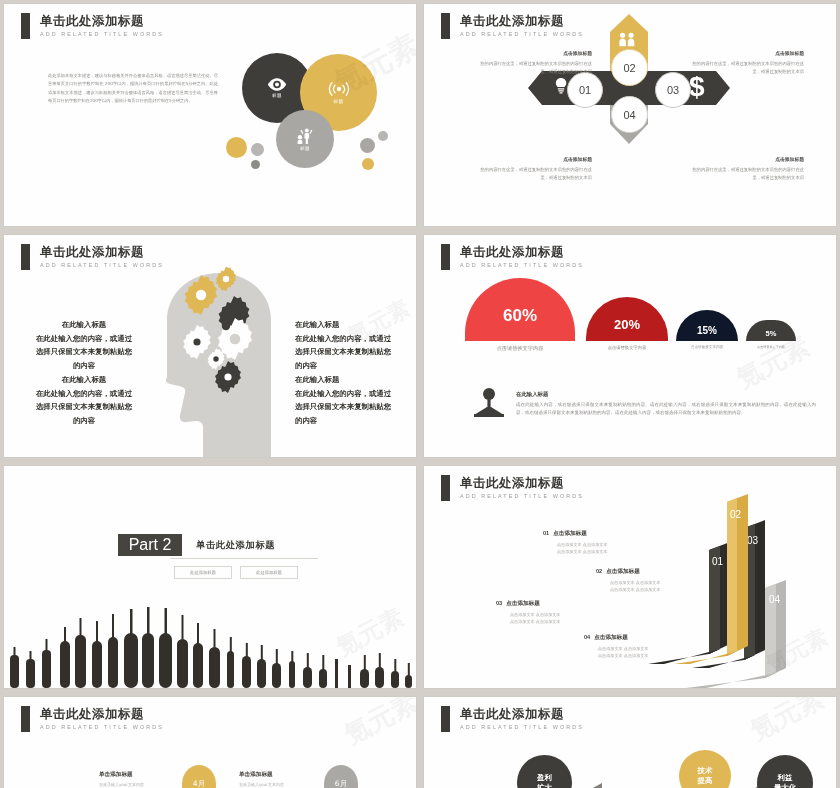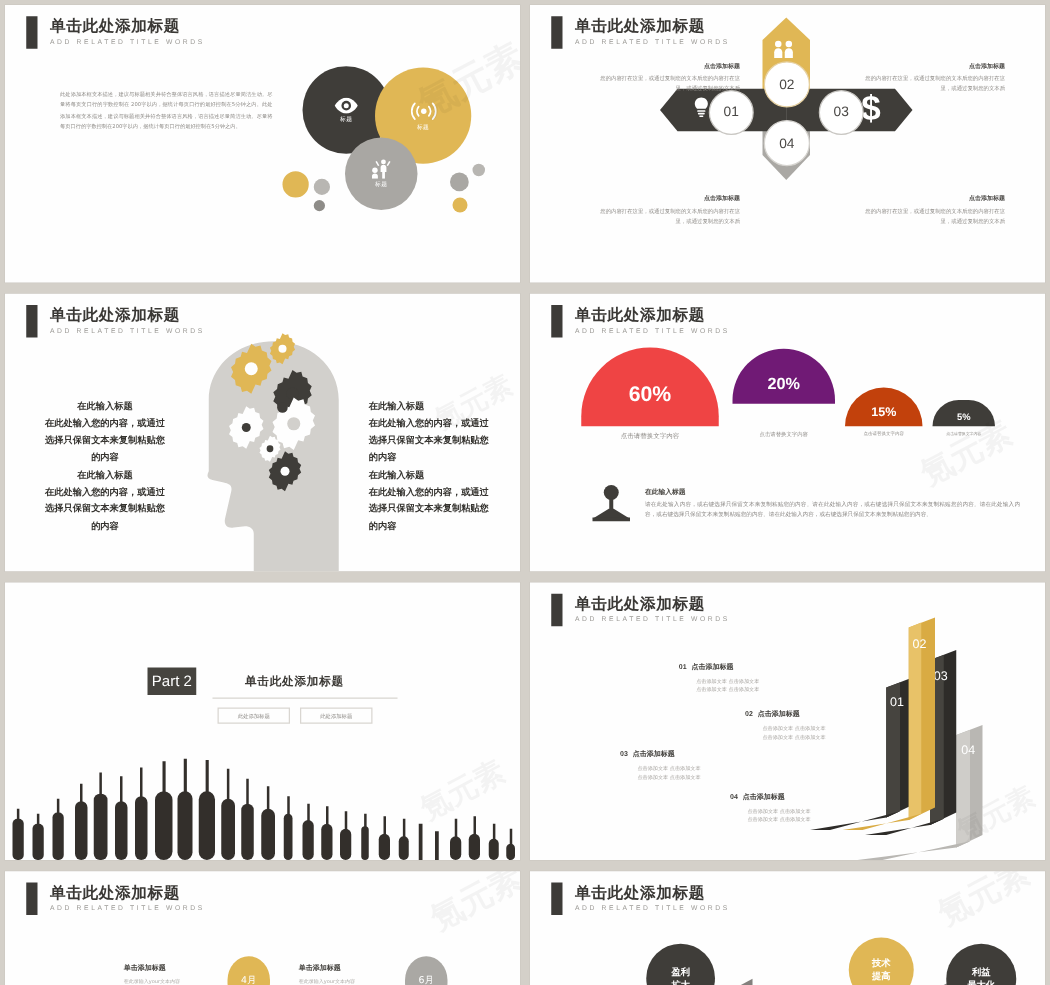--- a/index.html
+++ b/index.html
@@ -62,23 +62,23 @@
   
   .semi { position: absolute; border-radius: 999px 999px 0 0;
           display: flex; align-items: flex-end; justify-content: center; }
   .semi span { color: #fff; font-weight: 700; font-family: "Liberation Sans", sans-serif; }
   .semi-lbl { position: absolute; text-align: center; color: #8f8c88; }
   .s4-body { position: absolute; left: 92px; top: 155px; width: 300px;
              font-size: 4.5px; line-height: 8.6px; color: #8b8885; text-align: justify; }
   .s4-body b { display: block; font-size: 5.4px; color: #46443f; margin-bottom: 2px; }
 
   
-  .part-tag { position: absolute; left: 114px; top: 532px; width: 39px; height: 22px;
+  .part-tag { position: absolute; left: 114px; top: 532px; width: 64px; height: 22px;
               background: #46443f; color: #fff; display: flex; align-items: center;
-              justify-content: center; font-size: 12px;
+              justify-content: center; font-size: 16px;
               font-family: "Liberation Sans", sans-serif; }
   .part-title { position: absolute; left: 192px; top: 536px; font-size: 9.3px; color: #3c3a36;
                 font-weight: 700; letter-spacing: .6px; }
   .part-rule { position: absolute; left: 165px; top: 556px; width: 148px; height: 1px;
                background: #d8d5d0; }
   .mini-btn { position: absolute; top: 564px; width: 58px; height: 13px; border: 1px solid #d9d6d1;
               display: flex; align-items: center; justify-content: center;
               font-size: 4.3px; color: #908d89; }
   .skyline { position: absolute; left: 0; bottom: 0; width: 100%; height: 95px; }
 
@@ -317,26 +317,26 @@
         <div class="hdr-sub">ADD RELATED TITLE WORDS</div>
       </div>
     </div>
 
     <div>
       <div class="semi" style="left:41px;top:43px;width:110px;height:63px;background:#ef4444;">
         <span style="font-size:17px;margin-bottom:15px;">60%</span>
       </div>
       <div class="semi-lbl cn" style="left:41px;top:110px;width:110px;font-size:5.2px;">点击请替换文字内容</div>
 
-      <div class="semi" style="left:162px;top:44px;width:82px;height:44px;background:#701a75;align-items:flex-end;">
+      <div class="semi" style="left:162px;top:62px;width:82px;height:44px;background:#b91c1c;align-items:flex-end;">
         <span style="font-size:13px;margin-bottom:9px;">20%</span>
       </div>
       <div class="semi-lbl cn" style="left:162px;top:110px;width:82px;font-size:4.3px;">点击请替换文字内容</div>
 
-      <div class="semi" style="left:252px;top:75px;width:62px;height:31px;background:#c2410c;">
+      <div class="semi" style="left:252px;top:75px;width:62px;height:31px;background:#0f172a;">
         <span style="font-size:10px;margin-bottom:5px;">15%</span>
       </div>
       <div class="semi-lbl cn" style="left:252px;top:110px;width:62px;font-size:3.6px;">点击请替换文字内容</div>
 
       <div class="semi" style="left:322px;top:85px;width:50px;height:21px;background:#3f3d39;">
         <span style="font-size:7.5px;margin-bottom:3px;">5%</span>
       </div>
       <div class="semi-lbl cn" style="left:322px;top:110px;width:50px;font-size:3.1px;">点击请替换文字内容</div>
     </div>
 

